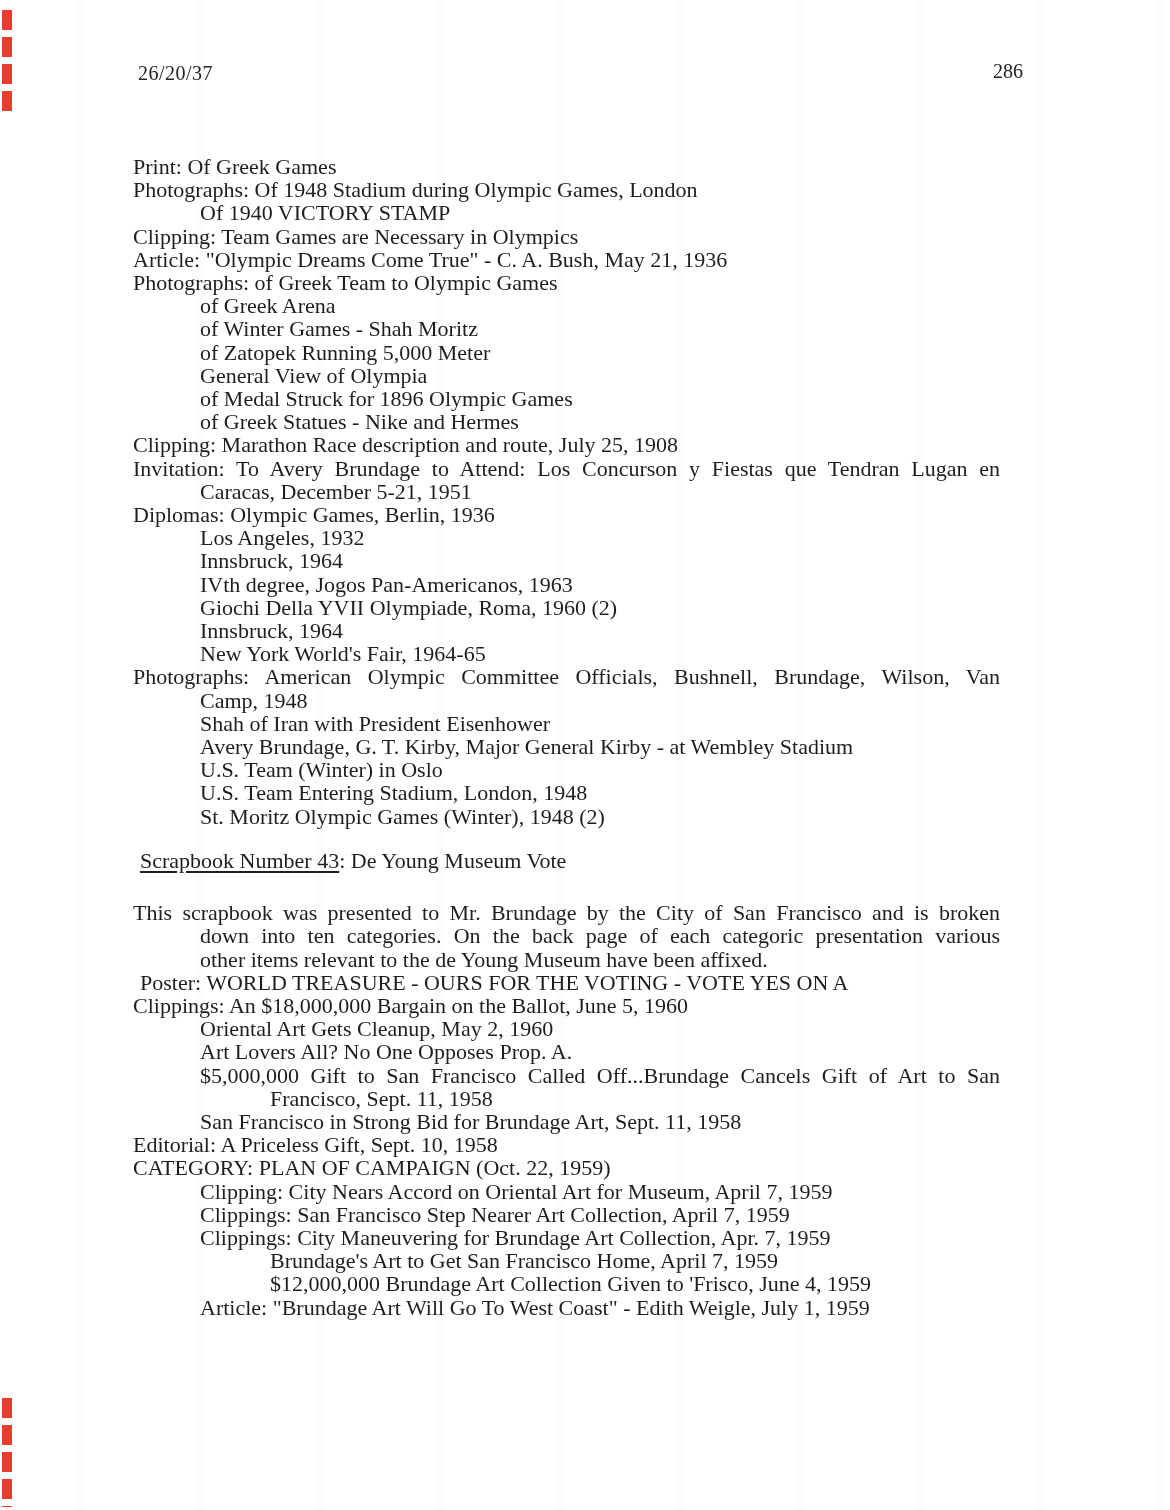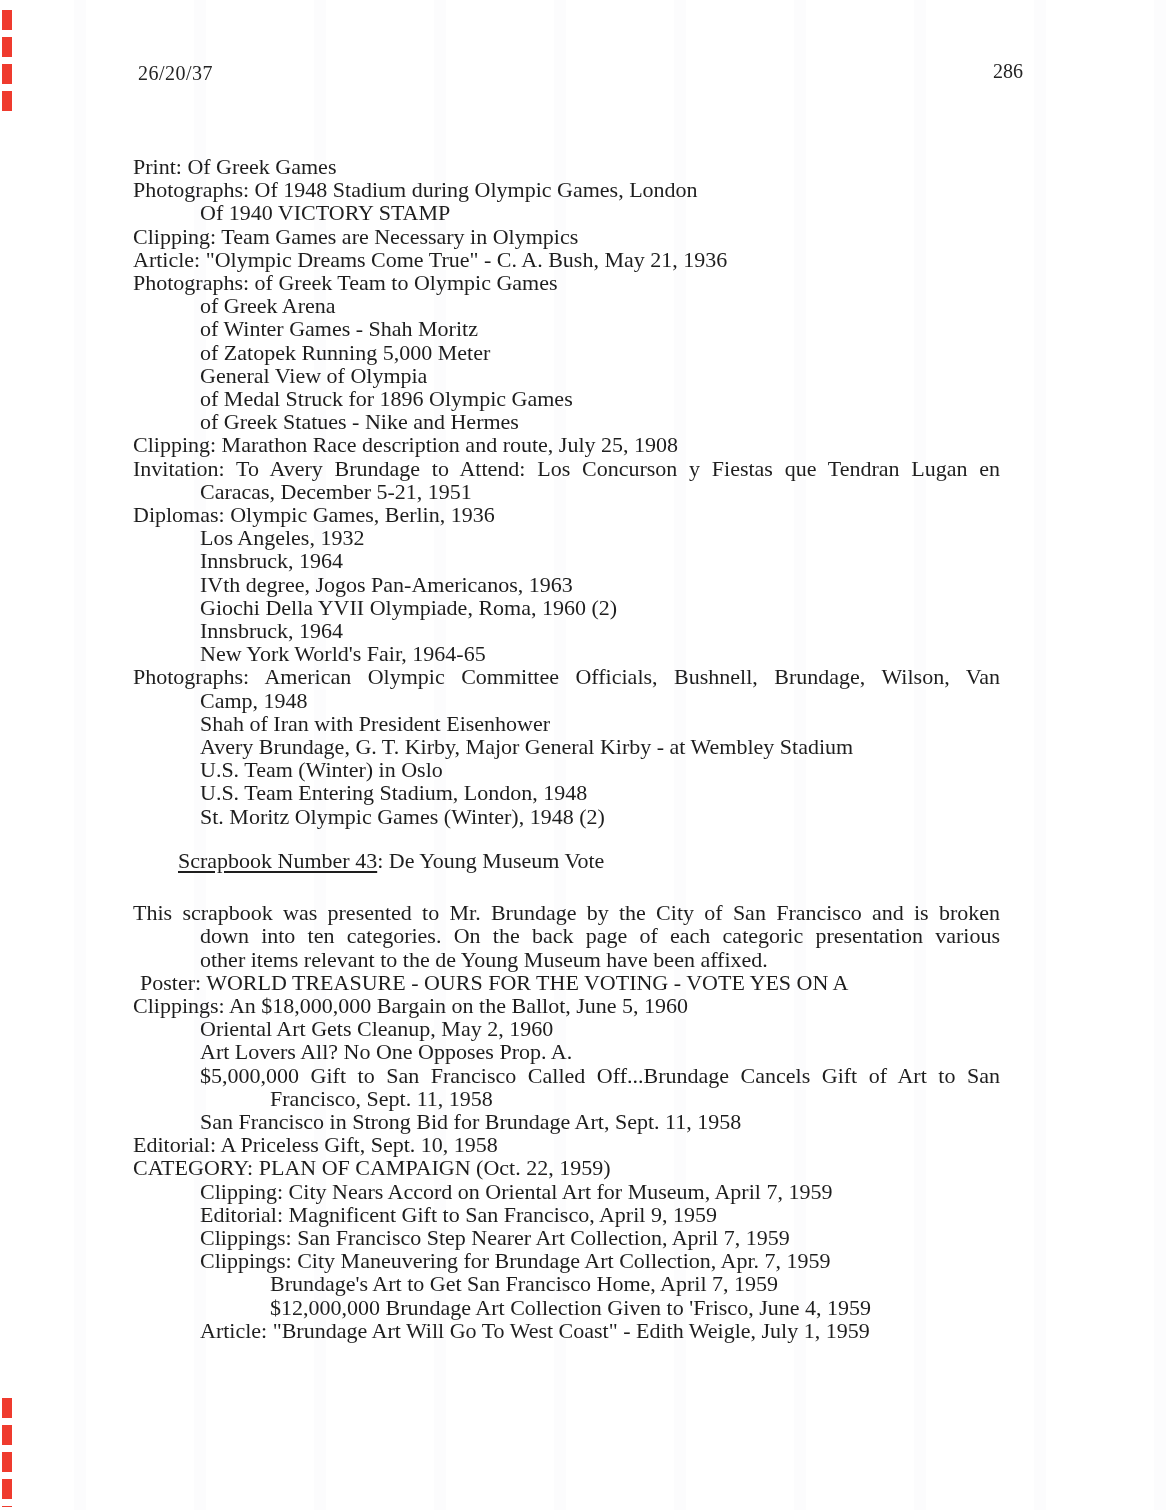--- a/index.html
+++ b/index.html
@@ -44,21 +44,21 @@
     color: #1e1e1e;
   }
   .in1 { padding-left: 67px; }
   .in2 { padding-left: 137px; }
   .sp  { padding-left: 7px; }
   .just {
     white-space: normal;
     text-align: justify;
     text-align-last: justify;
   }
-  #heading { margin-top: 21px; margin-left: 38px; }
+  #heading { margin-top: 21px; }
   #paragraph { margin-top: 29px; }
   #campaign-list { }
   .u {
     text-decoration: underline;
     text-decoration-thickness: 1.5px;
     text-underline-offset: 3px;
   }
   .edge-mark {
     position: absolute;
     left: 2px;
@@ -130,21 +130,20 @@
         <div class="ln in0 sp">Poster: WORLD TREASURE - OURS FOR THE VOTING - VOTE YES ON A</div>
         <div class="ln in0">Clippings: An $18,000,000 Bargain on the Ballot, June 5, 1960</div>
         <div class="ln in1">Oriental Art Gets Cleanup, May 2, 1960</div>
         <div class="ln in1">Art Lovers All? No One Opposes Prop. A.</div>
         <div class="ln in1 just">$5,000,000 Gift to San Francisco Called Off...Brundage Cancels Gift of Art to San</div>
         <div class="ln in2">Francisco, Sept. 11, 1958</div>
         <div class="ln in1">San Francisco in Strong Bid for Brundage Art, Sept. 11, 1958</div>
         <div class="ln in0">Editorial: A Priceless Gift, Sept. 10, 1958</div>
         <div class="ln in0">CATEGORY: PLAN OF CAMPAIGN (Oct. 22, 1959)</div>
         <div class="ln in1">Clipping: City Nears Accord on Oriental Art for Museum, April 7, 1959</div>
-        <div class="ln in1">Editorial: Magnificent Gift to San Francisco, April 9, 1959</div>
         <div class="ln in1">Clippings: San Francisco Step Nearer Art Collection, April 7, 1959</div>
         <div class="ln in1">Clippings: City Maneuvering for Brundage Art Collection, Apr. 7, 1959</div>
         <div class="ln in2">Brundage's Art to Get San Francisco Home, April 7, 1959</div>
         <div class="ln in2">$12,000,000 Brundage Art Collection Given to 'Frisco, June 4, 1959</div>
         <div class="ln in1">Article: "Brundage Art Will Go To West Coast" - Edith Weigle, July 1, 1959</div>
       </div>
   </div>
 
 </div>
 

